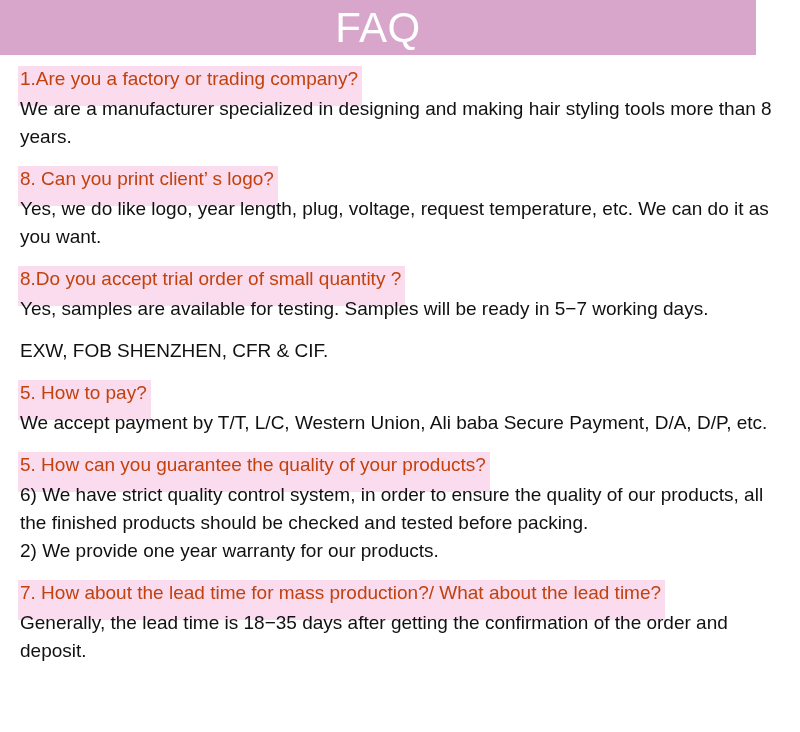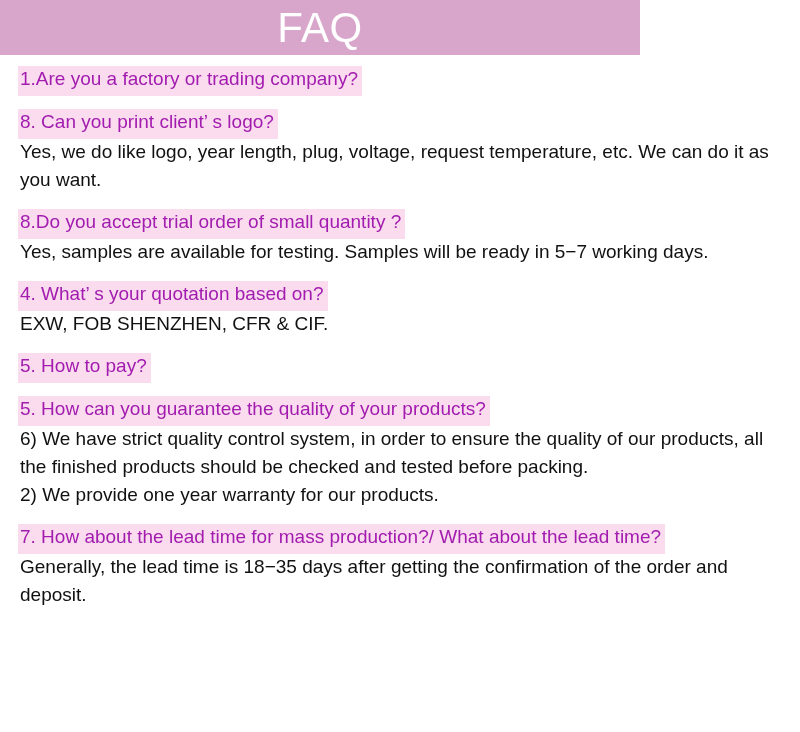--- a/index.html
+++ b/index.html
@@ -13,21 +13,21 @@
     font-family: "Liberation Sans", "DejaVu Sans", sans-serif;
     overflow: hidden;
   }
   .page {
     width: 800px;
     height: 732px;
     position: relative;
     background: #ffffff;
   }
   .faq-banner {
-    width: 640px;
+    width: 756px;
     height: 55px;
     background: #d9a6cb;
     display: flex;
     align-items: center;
     justify-content: center;
     box-sizing: border-box;
   }
   .faq-banner-title {
     color: #ffffff;
     font-size: 42px;
@@ -47,24 +47,24 @@
   .faq-item:last-child {
     margin-bottom: 1px;
   }
   .faq-question-line {
     margin: 0 0 1px 0;
     line-height: 28px;
   }
   .faq-question {
     display: inline;
     background: #fadcee;
-    color: #a21caf;
+    color: #c2410c;
     font-size: 19px;
     line-height: 28px;
-    padding: 2px 4px 7px 2px;
+    padding: 2px 4px 17px 2px;
     box-decoration-break: clone;
     -webkit-box-decoration-break: clone;
     font-family: "Liberation Sans", "DejaVu Sans", sans-serif;
   }
   .faq-answer {
     margin: 0;
     color: #111111;
     font-size: 19px;
     line-height: 28px;
     padding-left: 2px;
@@ -81,39 +81,40 @@
 <div class="page">
 
   <div class="faq-banner">
     <div class="faq-banner-title">FAQ</div>
   </div>
 
   <div class="faq-body">
 
     <div class="faq-item">
       <p class="faq-question-line"><span class="faq-question">1.Are you a factory or trading company?</span></p>
+      <p class="faq-answer">We are a manufacturer specialized in designing and making hair styling tools more than 8 years.</p>
     </div>
 
     <div class="faq-item">
       <p class="faq-question-line"><span class="faq-question">8. Can you print client’ s logo?</span></p>
       <p class="faq-answer">Yes, we do like logo, year length, plug, voltage, request temperature, etc. We can do it as you want.</p>
     </div>
 
     <div class="faq-item">
       <p class="faq-question-line"><span class="faq-question">8.Do you accept trial order of small quantity ?</span></p>
       <p class="faq-answer">Yes, samples are available for testing. Samples will be ready in 5−7 working days.</p>
     </div>
 
     <div class="faq-item">
-      <p class="faq-question-line"><span class="faq-question">4. What’ s your quotation based on?</span></p>
       <p class="faq-answer">EXW, FOB SHENZHEN, CFR &amp; CIF.</p>
     </div>
 
     <div class="faq-item">
       <p class="faq-question-line"><span class="faq-question">5. How to pay?</span></p>
+      <p class="faq-answer">We accept payment by T/T, L/C, Western Union, Ali baba Secure Payment, D/A, D/P, etc.</p>
     </div>
 
     <div class="faq-item">
       <p class="faq-question-line"><span class="faq-question">5. How can you guarantee the quality of your products?</span></p>
       <p class="faq-answer">
         <span class="faq-answer-line">6) We have strict quality control system, in order to ensure the quality of our products, all the finished products should be checked and tested before packing.</span>
         <span class="faq-answer-line">2) We provide one year warranty for our products.</span>
       </p>
     </div>
 

